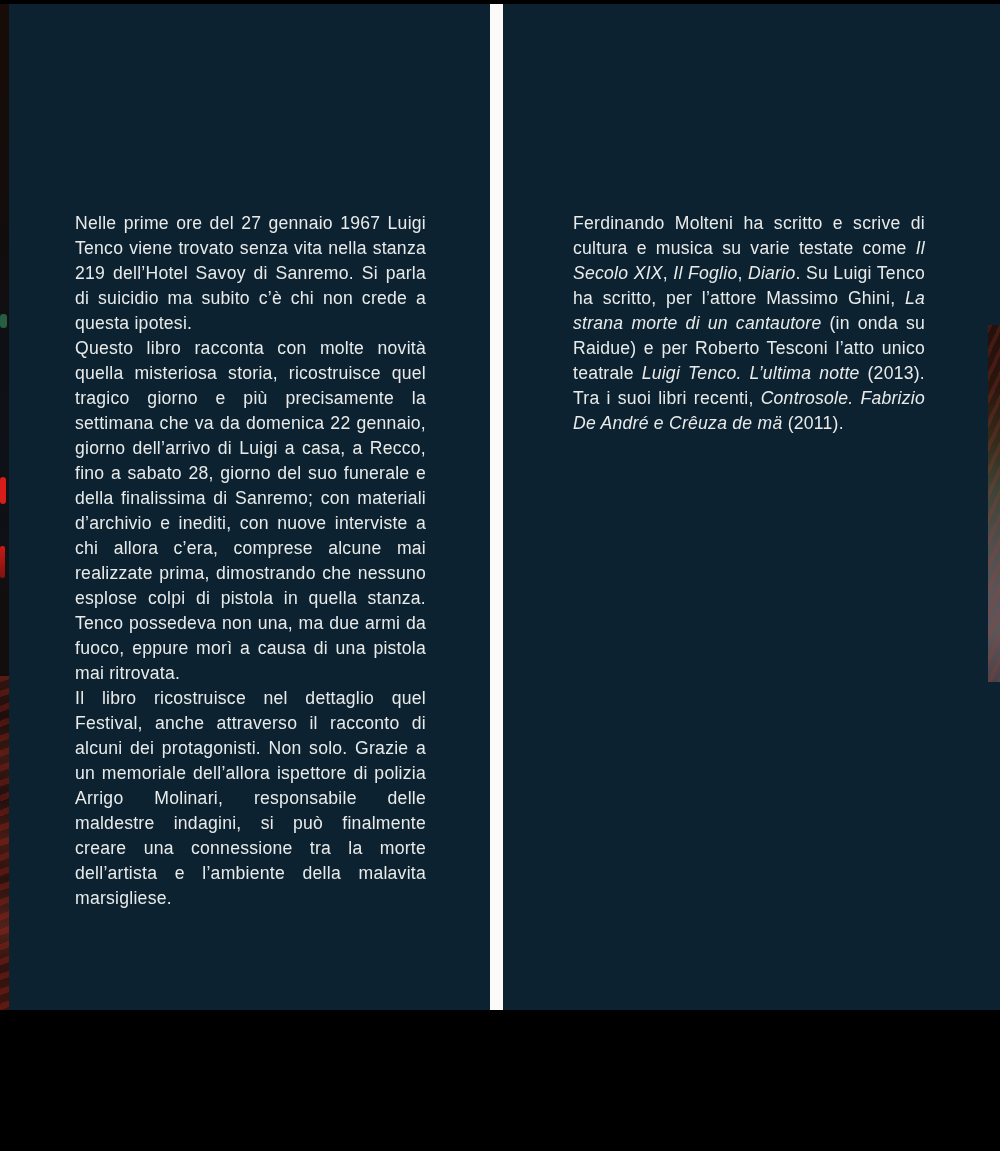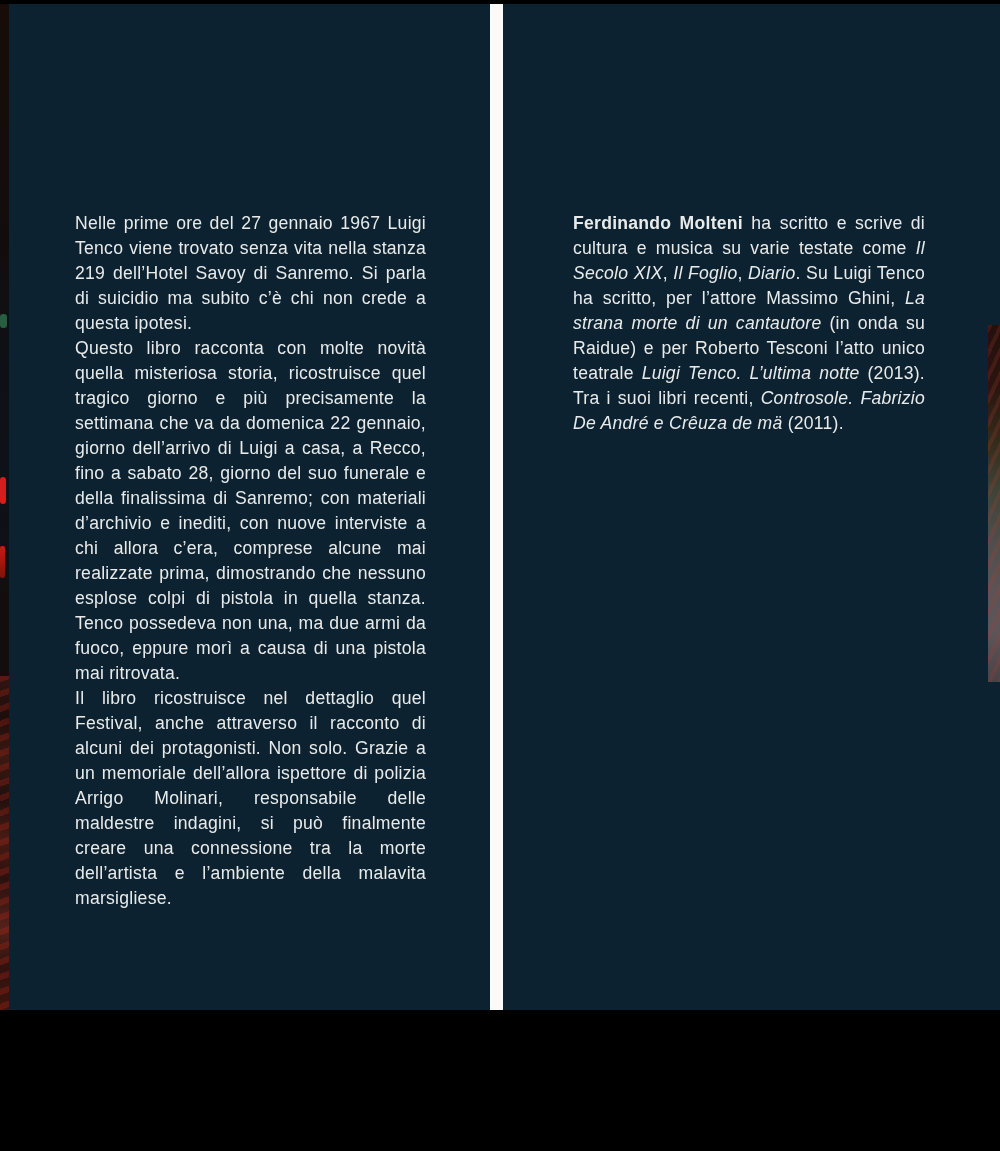--- a/index.html
+++ b/index.html
@@ -78,21 +78,21 @@
     font-size: 17.6px;
     line-height: 25px;
     letter-spacing: 0.25px;
     text-align: justify;
     hyphens: auto;
     -webkit-hyphens: auto;
   }
   .left-text  { left: 75px;  top: 211px; width: 351px; }
   .right-text { left: 573px; top: 211px; width: 352px; }
   .text-block p { margin: 0; }
-  .run-bold   { font-weight: 700; }
+  .run-bold   { font-weight: 400; }
   .run-italic { font-style: italic; }
   .credits {
     position: absolute;
     left: 573px; top: 1068px;
     color: #dadddb;
     font-size: 14.5px;
     line-height: 19px;
     letter-spacing: 0.2px;
   }
 </style>

